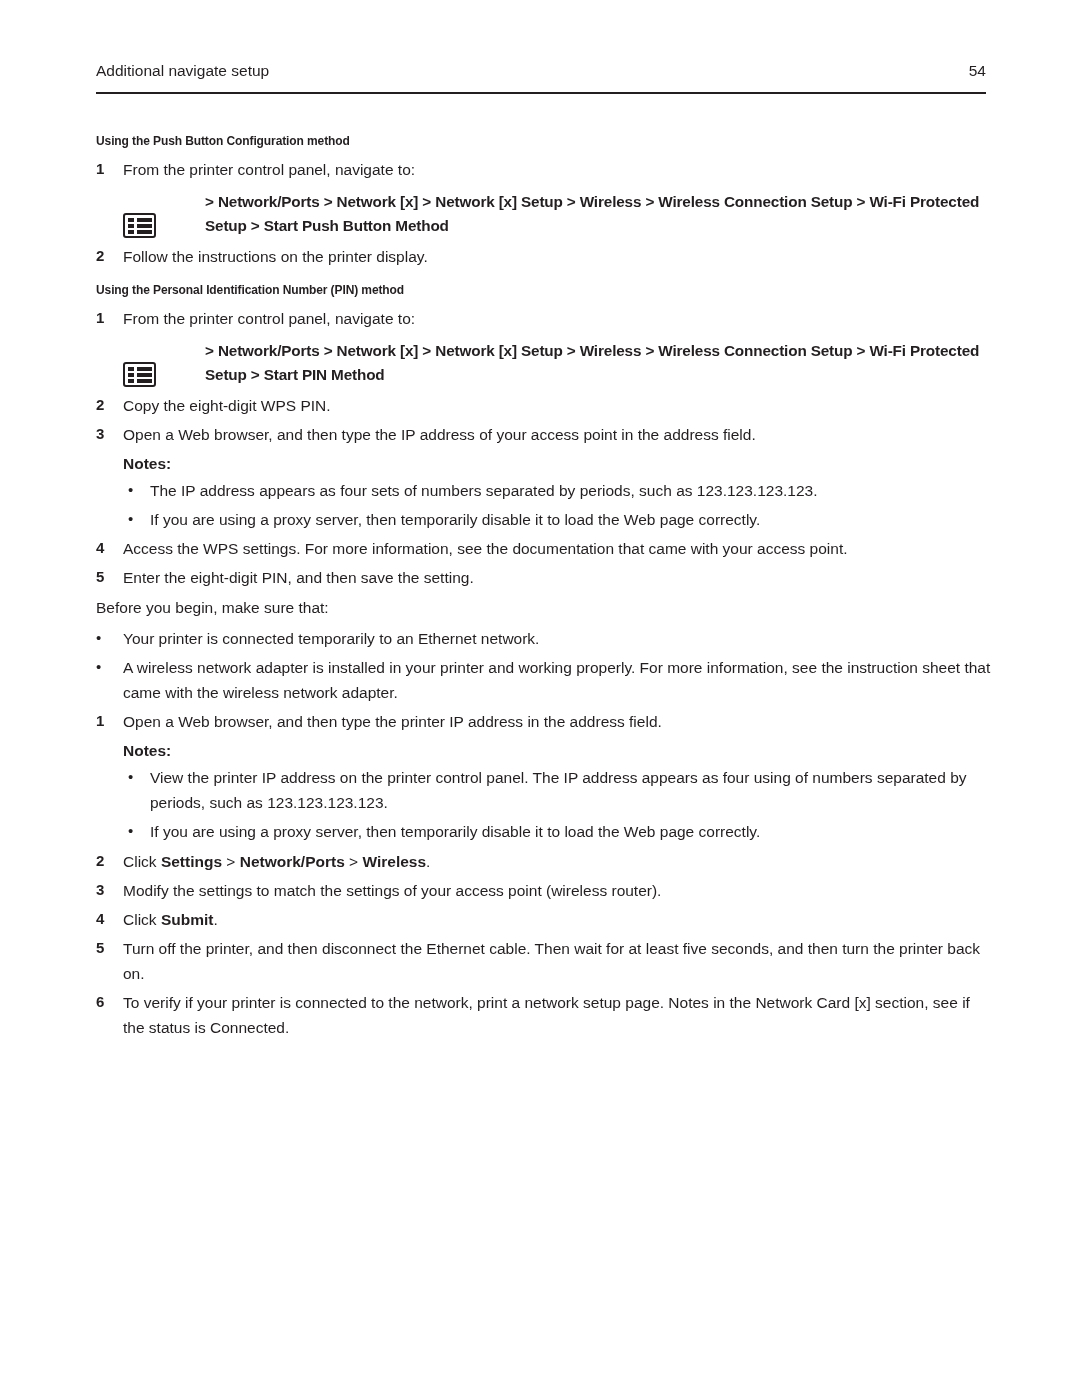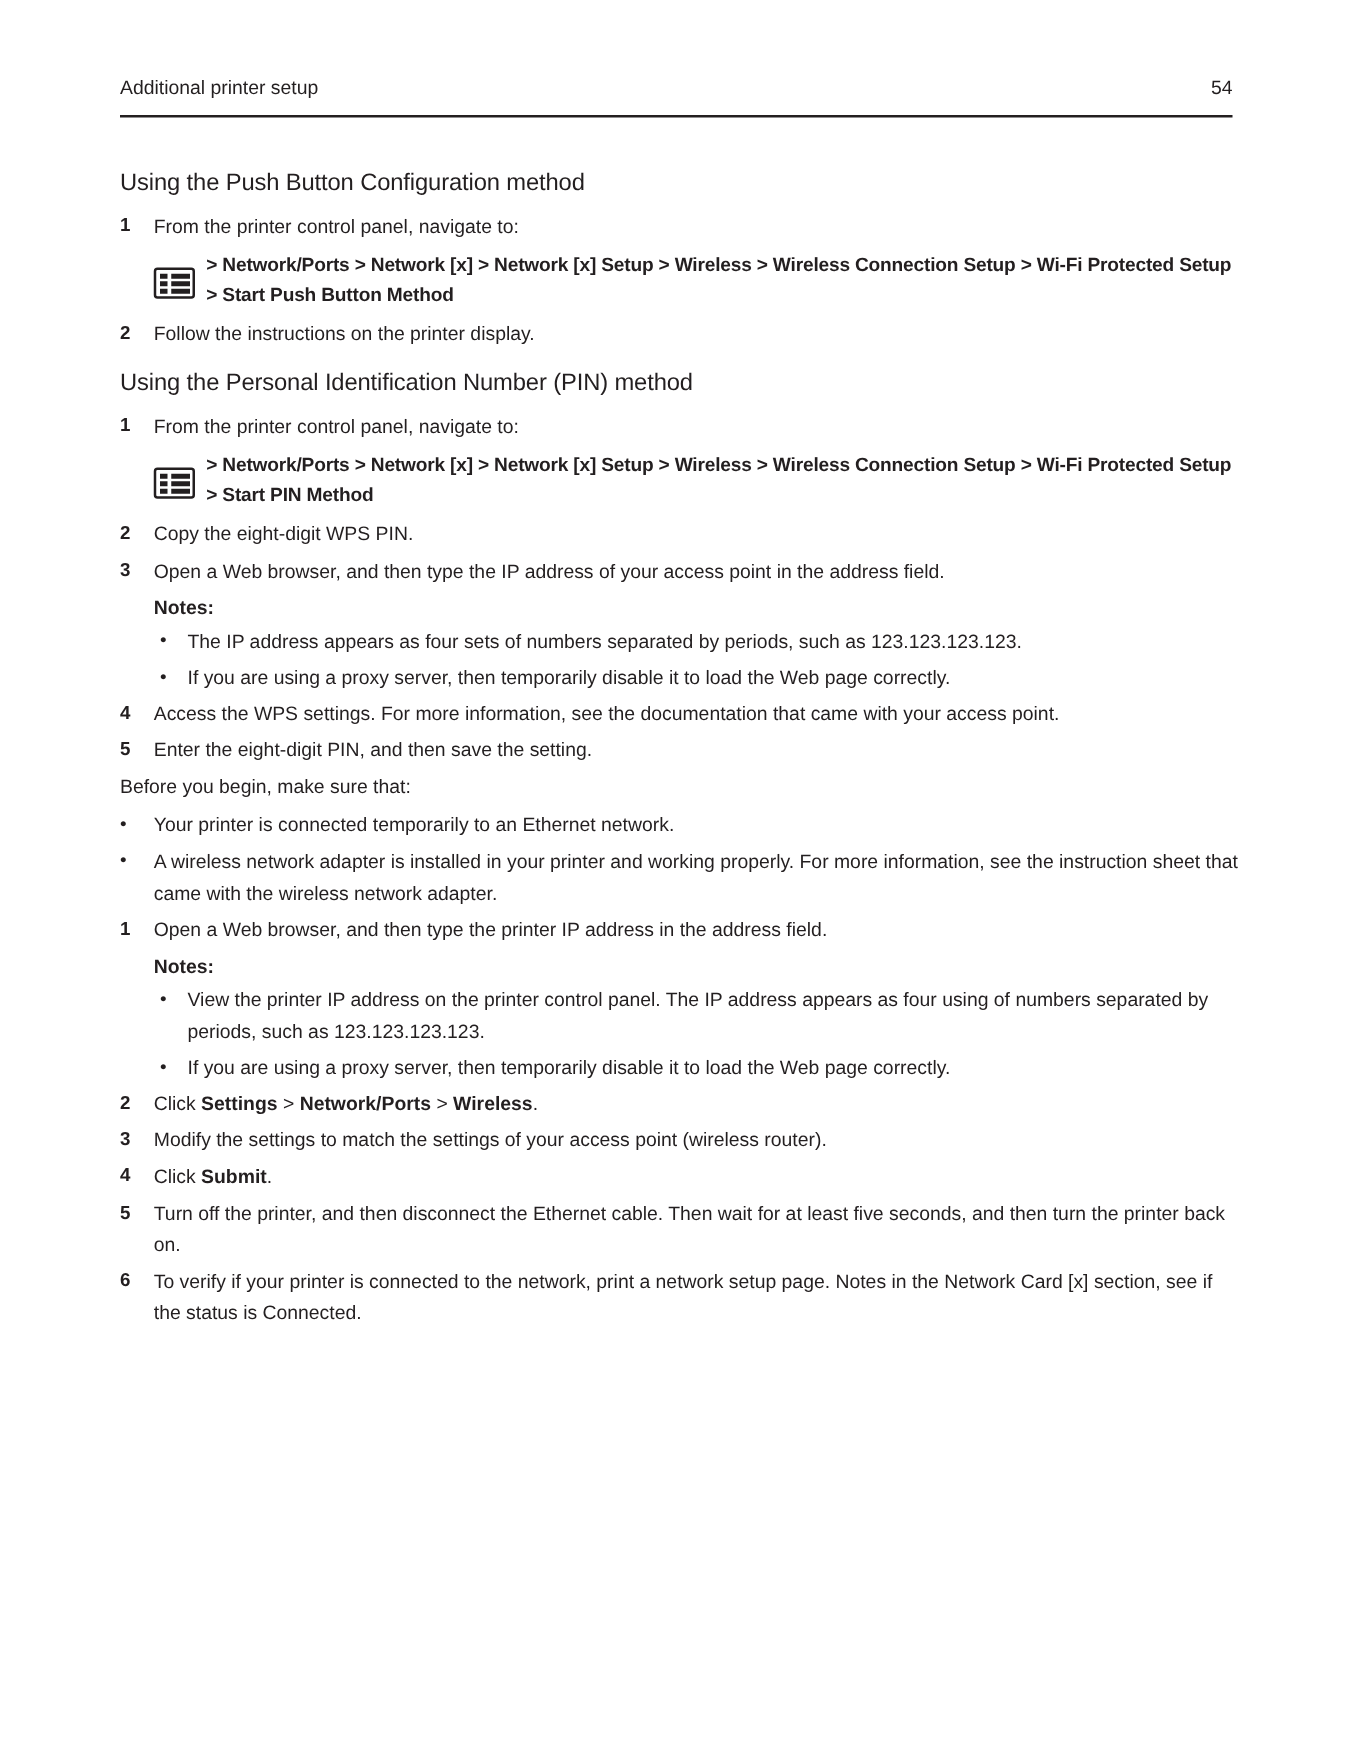--- a/index.html
+++ b/index.html
@@ -45,22 +45,22 @@
   .content {
     position: absolute;
     left: 96px;
     top: 132px;
     width: 895px;
     font-size: 15.5px;
     line-height: 1.62;
     color: #231f20;
   }
   h2.sec {
-    font-size: 19px;
-    font-weight: normal;
+    font-size: 12px;
+    font-weight: bold;
     margin: 0 0 6px 0;
     letter-spacing: -0.1px;
   }
   h1.bigsec {
     font-size: 21.5px;
     font-weight: bold;
     margin: 26px 0 10px 0;
     letter-spacing: -0.2px;
     line-height: 1.3;
   }
@@ -100,22 +100,23 @@
     margin: 2px 0 2px 27px;
   }
   .note-inline {
     margin: 0 0 4px 27px;
   }
   b { font-weight: bold; }
 
   
   .navline {
     display: flex;
-    align-items: center;
+    align-items: flex-end;
     margin: 7px 0 6px 27px;
+    gap: 40px;
   }
   .panel-icon {
     flex: 0 0 auto;
     width: 33px;
     height: 25px;
     border: 2px solid #231f20;
     border-radius: 3px;
     background: #ffffff;
     margin-right: 9px;
     margin-top: 3px;
@@ -142,21 +143,21 @@
     letter-spacing: -0.15px;
   }
   .spacer-sm { height: 8px; }
 </style>
 </head>
 <body>
 
 <div class="page">
 
   <div class="header">
-    <span>Additional printer setup</span>
+    <span>Additional navigate setup</span>
     <span>54</span>
   </div>
   <div class="header-rule"></div>
 
   <div class="content">
 
     <h2 class="sec">Using the Push Button Configuration method</h2>
 
     <div class="olrow">
       <div class="olnum">1</div>

